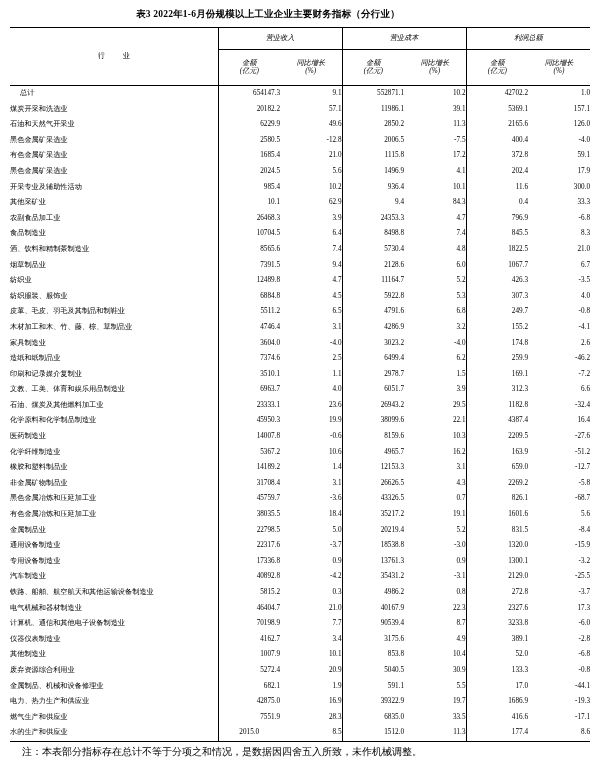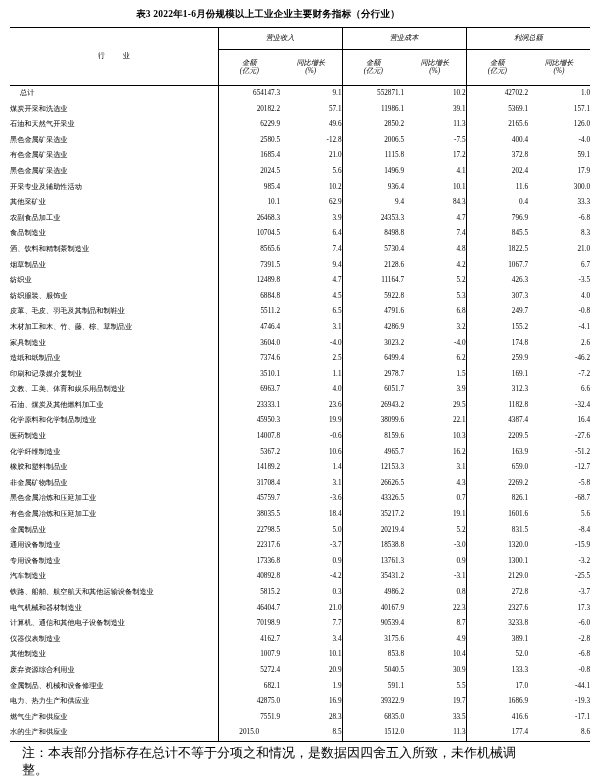--- a/index.html
+++ b/index.html
@@ -84,21 +84,21 @@
   }
   td.name.total {
     padding-left: 10px;
   }
   td.num {
     text-align: right;
     padding-right: 10px;
     font-family: "Liberation Serif", "DejaVu Serif", serif;
   }
   .footnote {
-    font-size: 13px;
+    font-size: 10px;
     margin: 3px 0 0 12px;
     line-height: 1.3;
   }
   .footnote div {
     margin-bottom: 1px;
   }
 </style>
 </head>
 <body>
 
@@ -249,21 +249,21 @@
           <td class="num sep">5730.4</td>
           <td class="num">4.8</td>
           <td class="num sep">1822.5</td>
           <td class="num">21.0</td>
         </tr>
         <tr>
           <td class="name">烟草制品业</td>
           <td class="num sep">7391.5</td>
           <td class="num">9.4</td>
           <td class="num sep">2128.6</td>
-          <td class="num">4.2</td>
+          <td class="num">6.0</td>
           <td class="num sep">1067.7</td>
           <td class="num">6.7</td>
         </tr>
         <tr>
           <td class="name">纺织业</td>
           <td class="num sep">12489.8</td>
           <td class="num">4.7</td>
           <td class="num sep">11164.7</td>
           <td class="num">5.2</td>
           <td class="num sep">426.3</td>

